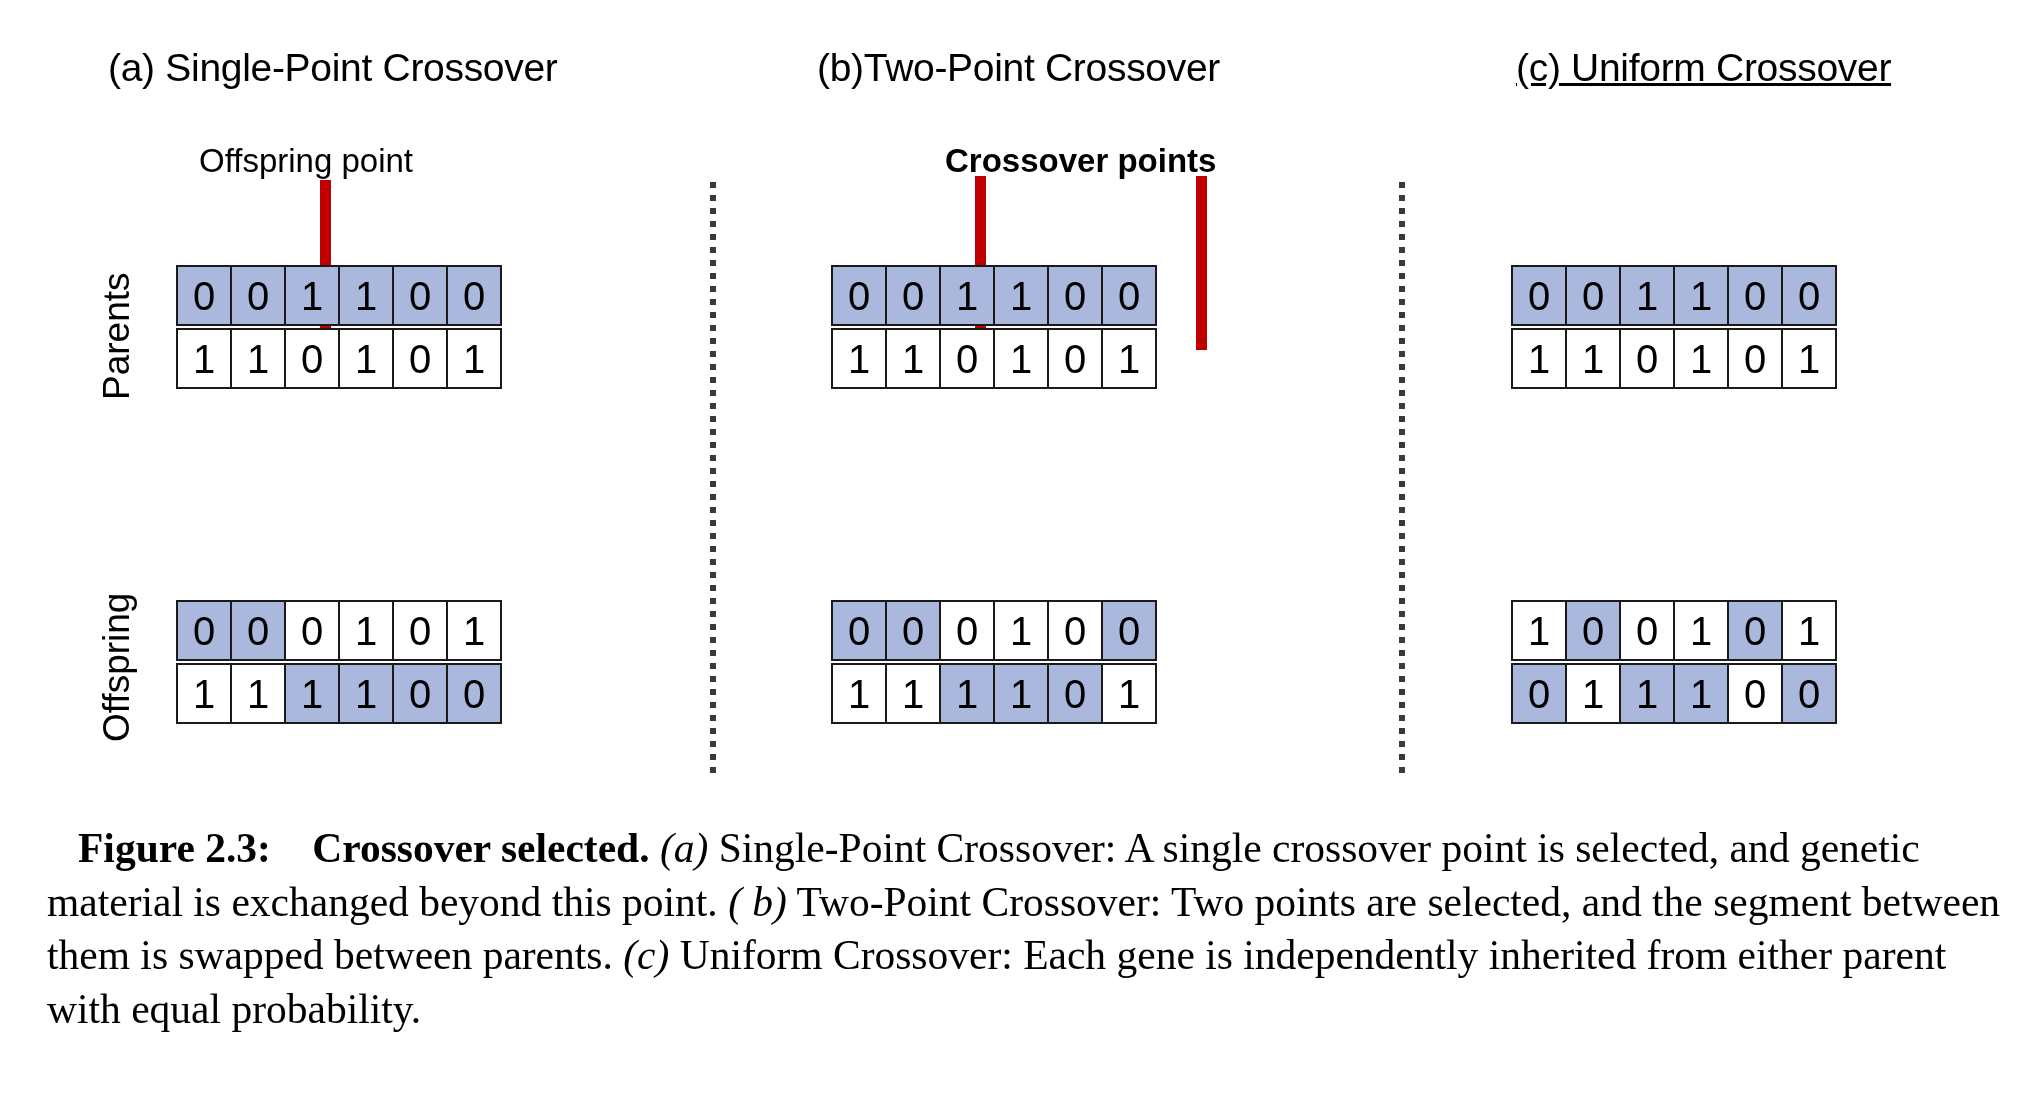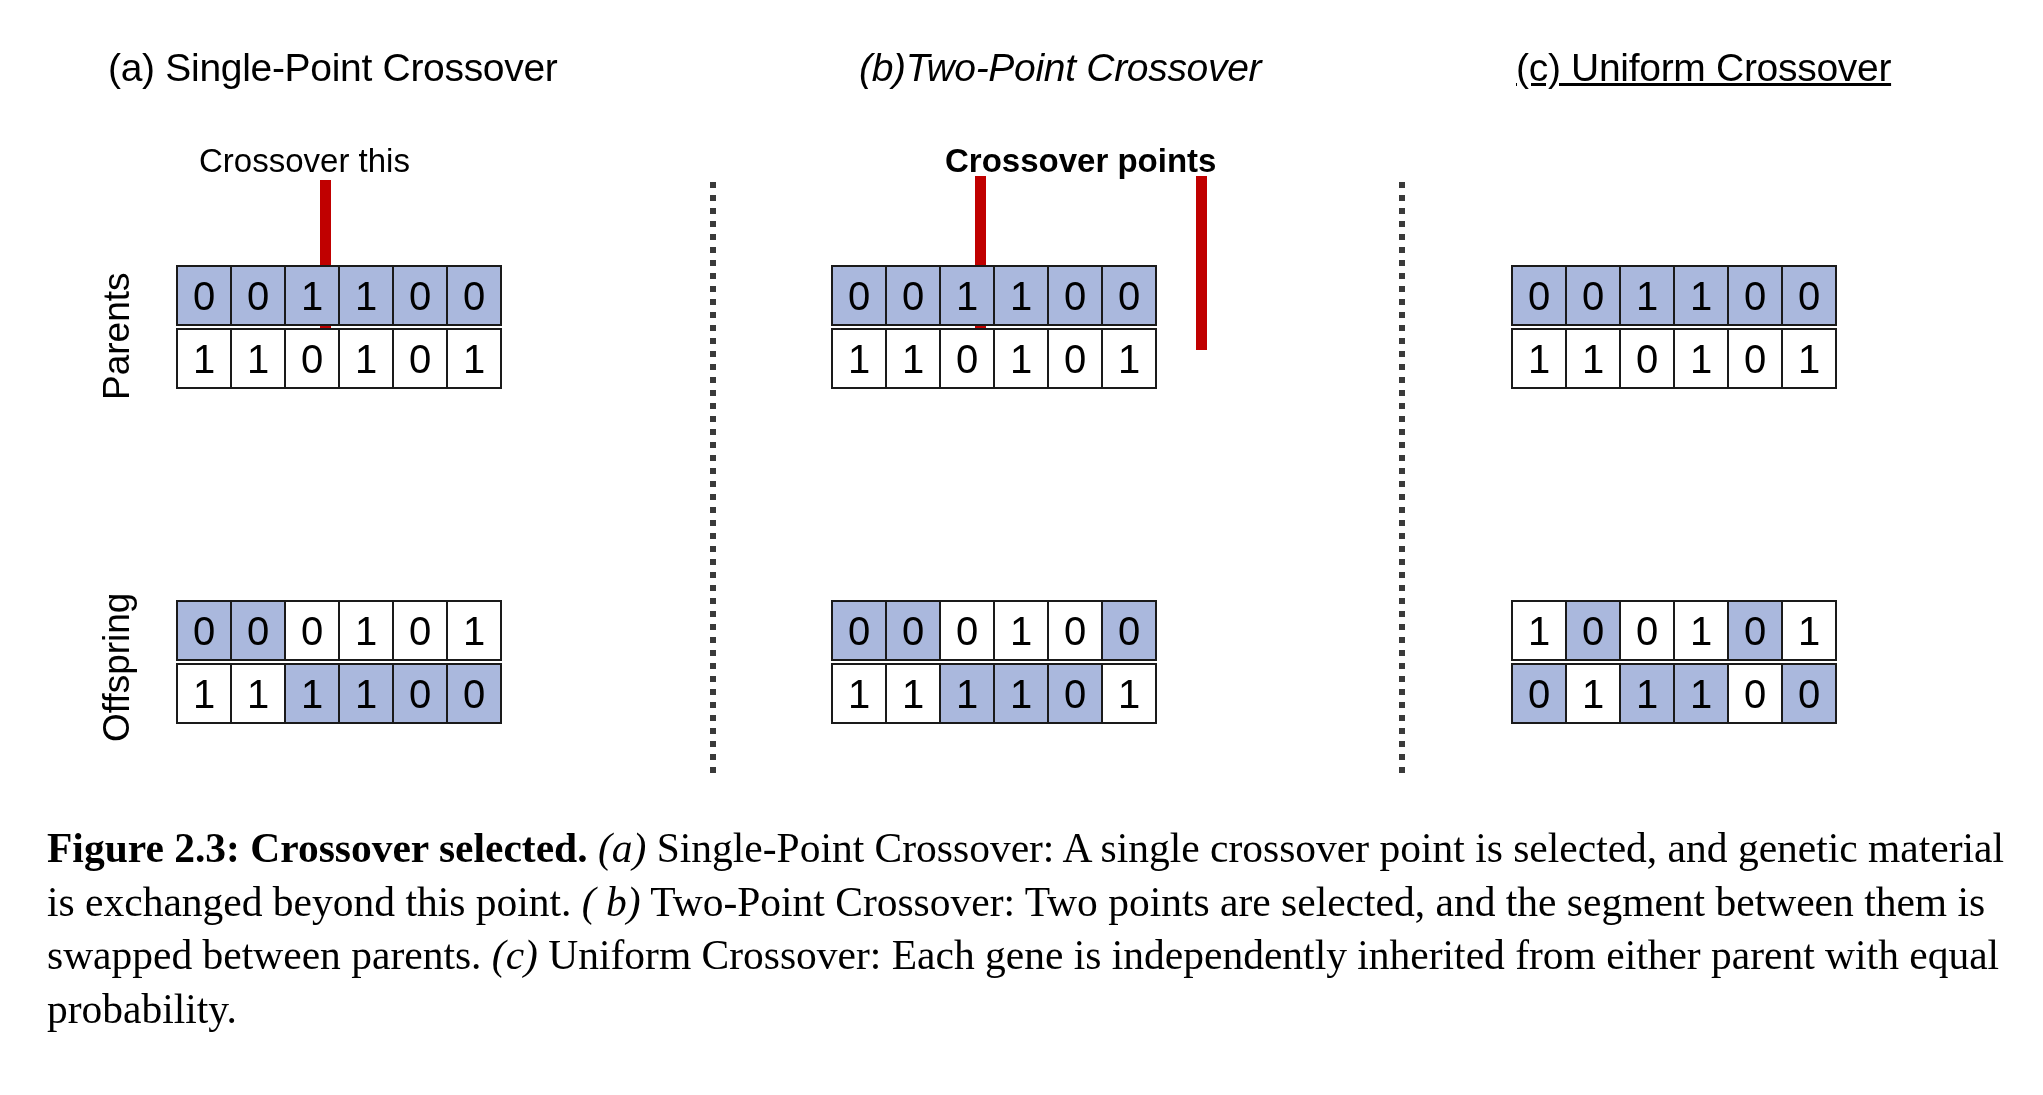--- a/index.html
+++ b/index.html
@@ -28,21 +28,21 @@
   .panel-title {
     position: absolute;
     font-size: 39px;
     font-family: "Liberation Sans", sans-serif;
     font-weight: 400;
     white-space: nowrap;
     letter-spacing: -0.3px;
     color: #000000;
   }
   #panel-title-a { left: 108px;  top: 46px; }
-  #panel-title-b { left: 859px;  top: 46px; font-style: italic; }
+  #panel-title-b { left: 817px;  top: 46px; }
   #panel-title-c { left: 1516px; top: 46px; text-decoration: underline; }
 
   
   .panel-divider {
     position: absolute;
     top: 182px;
     width: 6px;
     height: 592px;
     background-image: repeating-linear-gradient(
         to bottom,
@@ -128,39 +128,39 @@
     position: absolute;
     left: 47px;
     top: 822px;
     width: 1962px;
     font-family: "Liberation Serif", serif;
     font-size: 41.5px;
     line-height: 1.29;
     text-align: left;
     color: #000000;
   }
-  #caption b { font-weight: bold; }
+  #caption b { font-weight: bold; margin-left: 31px; }
   #caption i { font-style: italic; }
 </style>
 </head>
 <body>
 
 <div id="figure-area">
 
   <div class="panel-title" id="panel-title-a">(a) Single-Point Crossover</div>
   <div class="panel-title" id="panel-title-b">(b)Two-Point Crossover</div>
   <div class="panel-title" id="panel-title-c">(c) Uniform Crossover</div>
 
   <div class="panel-divider" id="divider-ab"></div>
   <div class="panel-divider" id="divider-bc"></div>
 
   <div class="side-label" id="side-label-parents">Parents</div>
   <div class="side-label" id="side-label-offspring">Offspring</div>
 
-  <div class="crossover-label" id="crossover-label-a">Crossover this</div>
+  <div class="crossover-label" id="crossover-label-a">Offspring point</div>
   <div class="crossover-label" id="crossover-label-b">Crossover points</div>
 
   <div class="crossover-line" id="crossover-line-a1"></div>
   <div class="crossover-line" id="crossover-line-a2"></div>
   <div class="crossover-line" id="crossover-line-b1"></div>
   <div class="crossover-line" id="crossover-line-b2"></div>
 
   <div class="bitgrid" id="grid-a-parents">
       <div class="bitrow">
         <div class="bitcell blue">0</div>

